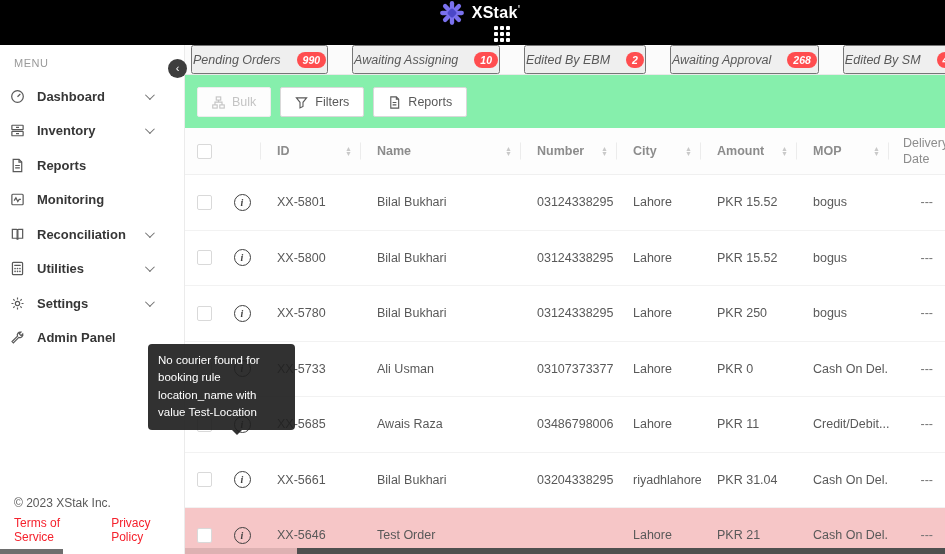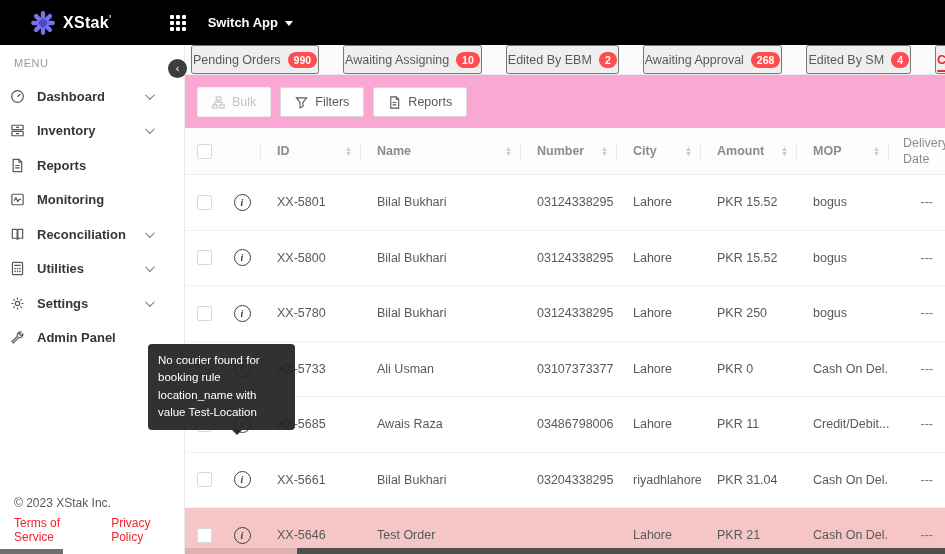--- a/index.html
+++ b/index.html
@@ -1,21 +1,21 @@
 <!DOCTYPE html>
 <html><head>
 <meta charset="utf-8">
 <style>
   * { margin:0; padding:0; box-sizing:border-box; }
   html,body { background:#e9e9e9; }
   body { font-family:"Liberation Sans", sans-serif; }
   .page { position:relative; width:945px; height:554px; background:#fff; overflow:hidden; }
 
   
-  .topbar { height:45px; background:#000; display:flex; align-items:center; padding:0 16px; }
+  .topbar { height:45px; background:#000; display:flex; align-items:center; padding:0 16px;flex-direction:column; }
   .brand { display:flex; align-items:center; gap:7px; margin-left:14px; }
   .brand-name { color:#fff; font-size:16px; font-weight:bold; letter-spacing:.3px; position:relative; }
   .brand-name::after { content:"'"; font-size:10px; position:relative; top:-5px; color:#cfcfcf; }
   .grid-icon { display:grid; grid-template-columns:repeat(3,4px); grid-gap:2px; margin-left:58px; cursor:pointer; }
   .grid-icon i { width:4px; height:4px; background:#fff; border-radius:1px; }
   .switch-app { display:flex; align-items:center; gap:7px; margin-left:22px; color:#fff; font-size:13px; font-weight:bold; cursor:pointer; }
   .caret-down { width:0; height:0; border-left:4.5px solid transparent; border-right:4.5px solid transparent; border-top:5px solid #fff; margin-top:2px; }
 
   
   .content { display:flex; height:509px; }
@@ -32,27 +32,27 @@
   .chev { margin-left:auto; margin-right:22px; width:7px; height:7px; border-right:1.5px solid #737373; border-bottom:1.5px solid #737373; transform:rotate(45deg) translateY(-2px); }
   .side-footer { position:absolute; left:14px; bottom:10px; }
   .copyright { font-size:12px; color:#595959; margin-bottom:6px; }
   .legal { display:flex; gap:10px; }
   .legal span { font-size:12px; color:#f5222d; cursor:pointer; }
 
   .collapse-btn { position:absolute; left:168px; top:59px; width:19px; height:19px; border-radius:50%; background:#3d3d3d; color:#fff; display:flex; align-items:center; justify-content:center; font-size:11px; cursor:pointer; z-index:30; line-height:1; padding-bottom:1px; }
 
   
   .tabbar { height:30px; display:flex; align-items:center; gap:24px; padding-left:6px; border-bottom:1px solid #e9e9e9; background:#fbfbfb; white-space:nowrap; overflow:hidden; flex-shrink:0; }
-  .tab { position:relative; display:flex; align-items:center; gap:7px; height:100%; font-size:12.5px; color:#595959; cursor:pointer; flex-shrink:0; }
+  .tab { position:relative; display:flex; align-items:center; gap:16px; height:100%; font-size:12.5px; color:#595959; cursor:pointer; flex-shrink:0;font-style:italic; }
   .tab .badge { background:#ff4d4f; color:#fff; font-size:10.5px; font-weight:bold; min-width:17px; height:16px; padding:0 6px; border-radius:9px; display:inline-flex; align-items:center; justify-content:center; }
   .tab.active { color:#f5222d; font-weight:bold; }
   .tab.active::after { content:""; position:absolute; left:0; right:0; bottom:0; height:2.5px; background:#f5222d; border-radius:2px; }
 
   
-  .toolbar { display:flex; align-items:center; gap:9px; padding:12px 12px 11px; background:#f9a8d4; flex-shrink:0; }
+  .toolbar { display:flex; align-items:center; gap:9px; padding:12px 12px 11px; background:#86efac; flex-shrink:0; }
   .btn { display:inline-flex; align-items:center; gap:7px; height:30px; padding:0 14px; font-size:12.5px; border-radius:2px; border:1px solid #d9d9d9; background:#fff; color:#595959; cursor:pointer; }
   .btn svg { width:13px; height:13px; }
   .btn.disabled { color:#c4c4c4; border-color:#ececec; background:#fdfdfd; cursor:not-allowed; }
   .btn.primary { background:#f5222d; border-color:#f5222d; color:#fff; font-weight:bold; box-shadow:0 2px 3px rgba(245,34,45,.25); }
 
   
   .table { flex:1; background:#fff; overflow:hidden; position:relative; }
   .tr { display:grid; grid-template-columns:38px 38px 100px 160px 96px 84px 96px 92px minmax(0,1fr); align-items:center; }
   .thead { height:47px; border-bottom:1px solid #f0f0f0; background:#fdfdfd; }
   .th { position:relative; display:flex; align-items:center; height:100%; font-size:12.5px; color:#8c8c8c; font-weight:bold; padding-left:16px; }

